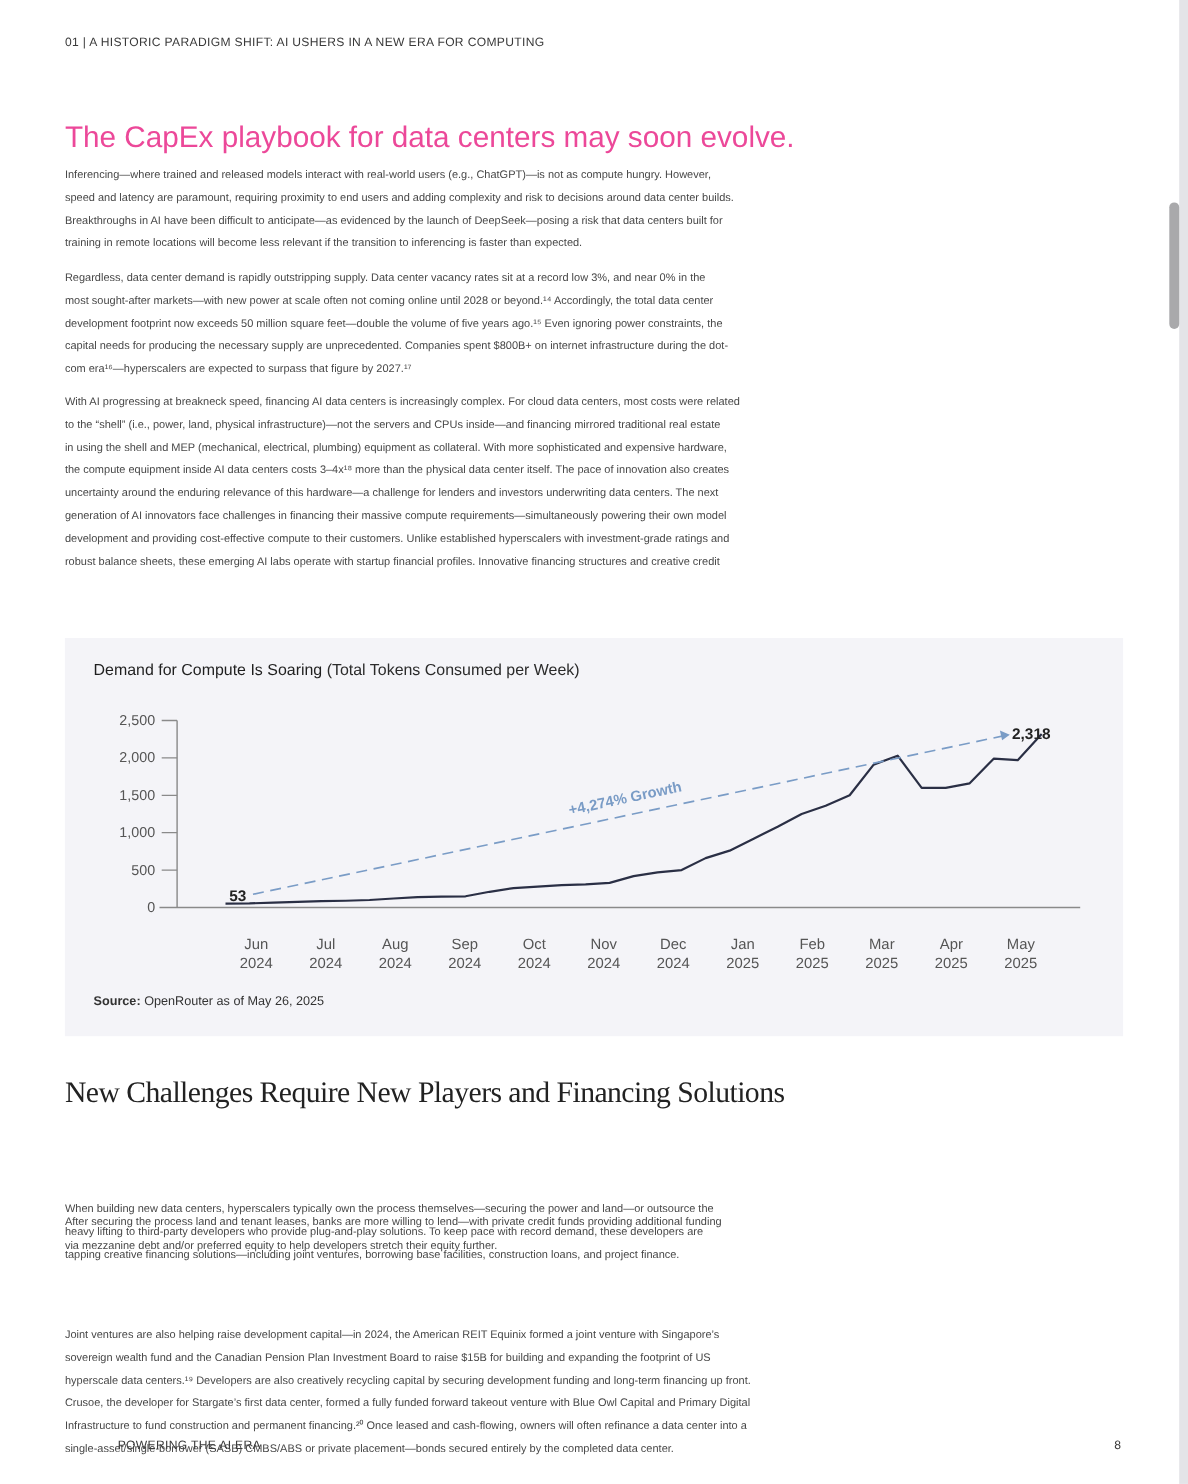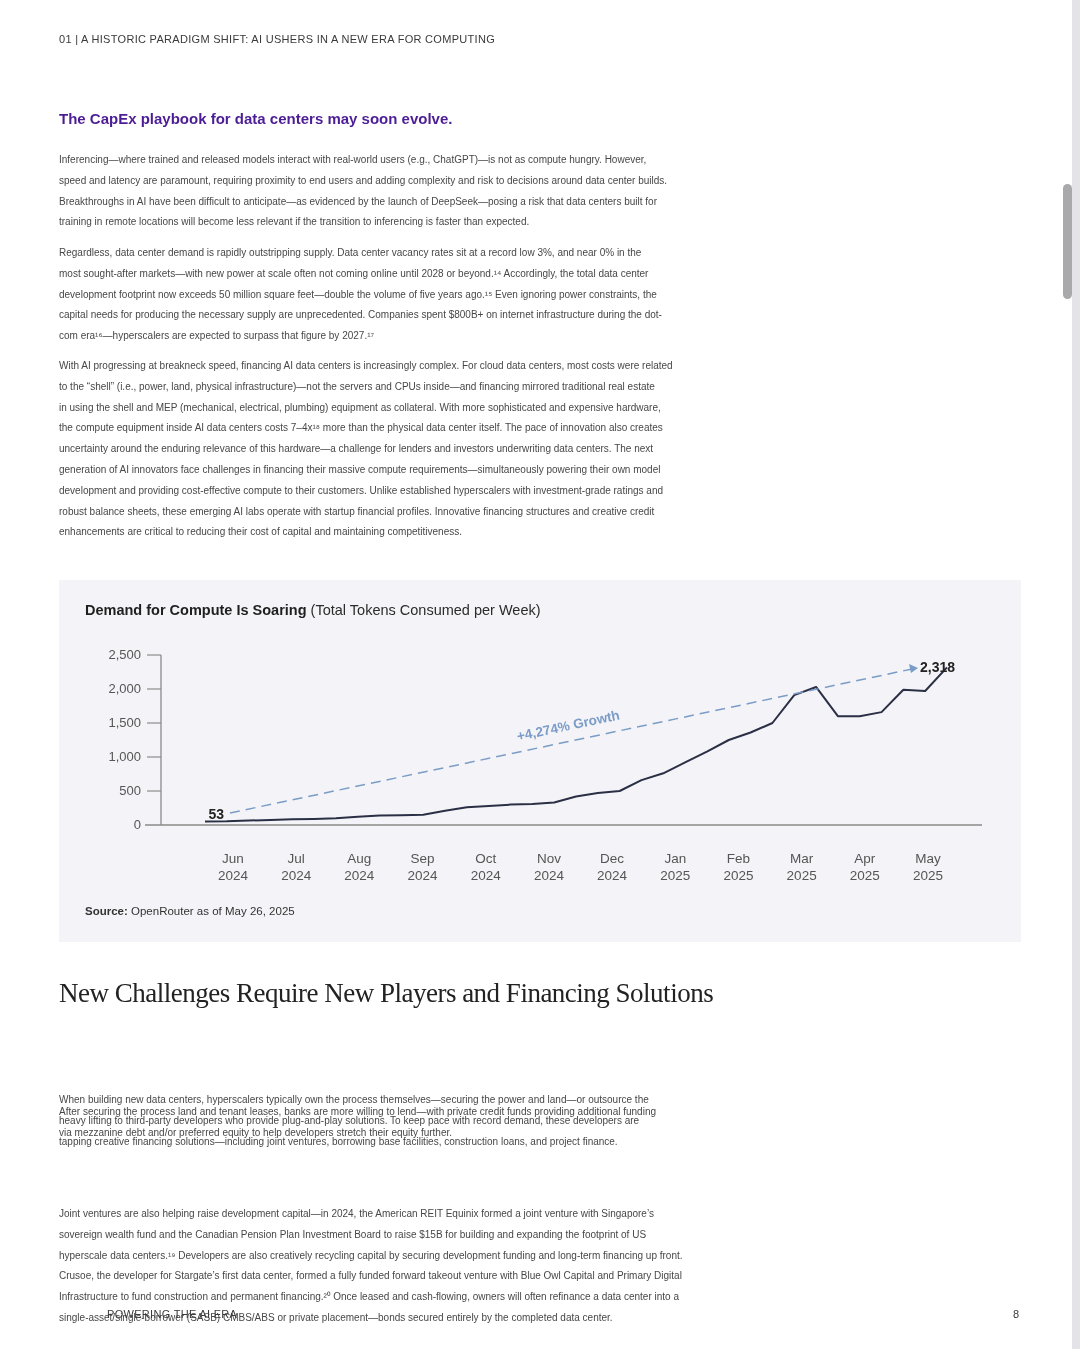--- a/index.html
+++ b/index.html
@@ -4,25 +4,25 @@
 <style>
   html, body { margin:0; padding:0; }
   body {
     width:1080px; height:1349px; overflow:hidden; background:#ffffff;
     font-family:"Liberation Sans", sans-serif; color:#3d3d3d; position:relative;
   }
   .page { position:absolute; left:0; top:0; width:1072px; height:1349px; background:#fff; }
   .edge { position:absolute; left:1072px; top:0; width:8px; height:1349px; background:#e4e4e8; }
   .scroll-thumb { position:absolute; left:1063px; top:184px; width:9px; height:115px; background:#a9a9ab; border-radius:5px; }
   .running-head { position:absolute; left:59px; top:33px; font-size:11px; letter-spacing:0.3px; color:#3a3a3a;text-align:right; }
-  h2.sec { position:absolute; left:59px; top:110px; margin:0; font-size:15px; font-weight:bold; color:#4c1d95; }
+  h2.sec { position:absolute; left:59px; top:110px; margin:0; font-size:27px; font-weight:normal; color:#ec4899; }
   .para { position:absolute; left:59px; width:945px; margin:0; font-size:10px; line-height:20.8px; color:#474747; }
   .chart-panel { position:absolute; left:59px; top:580px; width:962px; height:362px; background:#f4f4f8; }
   .chart-title { position:absolute; left:26px; top:22px; font-size:14.5px; color:#2b2b2b; }
-  .chart-title b { font-weight:bold; color:#1f1f1f; }
+  .chart-title b { font-weight:normal; color:#1f1f1f; }
   .chart-svg { position:absolute; left:0; top:0; }
   .source { position:absolute; left:26px; top:325px; font-size:11.5px; color:#333; }
   .source b { font-weight:bold; }
   h2.serif { position:absolute; left:59px; top:978px; margin:0; font-family:"Liberation Serif", serif; font-weight:normal; font-size:27px; letter-spacing:-0.5px; color:#222; }
   .footer-left { position:absolute; left:75px; top:1308px; font-size:11px; letter-spacing:0.3px; color:#3a3a3a;padding-left:32px; }
   .footer-right { position:absolute; left:1013px; top:1308px; font-size:11px; color:#3a3a3a; }
 </style>
 </head>
 <body>
 
@@ -42,26 +42,25 @@
       <div>Regardless, data center demand is rapidly outstripping supply. Data center vacancy rates sit at a record low 3%, and near 0% in the</div>
       <div>most sought-after markets—with new power at scale often not coming online until 2028 or beyond.¹⁴ Accordingly, the total data center</div>
       <div>development footprint now exceeds 50 million square feet—double the volume of five years ago.¹⁵ Even ignoring power constraints, the</div>
       <div>capital needs for producing the necessary supply are unprecedented. Companies spent $800B+ on internet infrastructure during the dot-</div>
       <div>com era¹⁶—hyperscalers are expected to surpass that figure by 2027.¹⁷</div>
     </div>
   <div id="s1p2" class="para" style="top:356px">
       <div>With AI progressing at breakneck speed, financing AI data centers is increasingly complex. For cloud data centers, most costs were related</div>
       <div>to the “shell” (i.e., power, land, physical infrastructure)—not the servers and CPUs inside—and financing mirrored traditional real estate</div>
       <div>in using the shell and MEP (mechanical, electrical, plumbing) equipment as collateral. With more sophisticated and expensive hardware,</div>
-      <div>the compute equipment inside AI data centers costs 7–4x¹⁸ more than the physical data center itself. The pace of innovation also creates</div>
+      <div>the compute equipment inside AI data centers costs 3–4x¹⁸ more than the physical data center itself. The pace of innovation also creates</div>
       <div>uncertainty around the enduring relevance of this hardware—a challenge for lenders and investors underwriting data centers. The next</div>
       <div>generation of AI innovators face challenges in financing their massive compute requirements—simultaneously powering their own model</div>
       <div>development and providing cost-effective compute to their customers. Unlike established hyperscalers with investment-grade ratings and</div>
       <div>robust balance sheets, these emerging AI labs operate with startup financial profiles. Innovative financing structures and creative credit</div>
-      <div>enhancements are critical to reducing their cost of capital and maintaining competitiveness.</div>
     </div>
 
   <div class="chart-panel">
     <div class="chart-title"><b>Demand for Compute Is Soaring</b><span> (Total Tokens Consumed per Week)</span></div>
     <svg class="chart-svg" id="chart-svg" width="962" height="362">
         <line x1="102" y1="75" x2="102" y2="245" stroke="#8a8a8a" stroke-width="1.3"></line>
         <line x1="86" y1="245" x2="923" y2="245" stroke="#8a8a8a" stroke-width="1.3"></line>
         <text x="82" y="249" text-anchor="end" font-size="13" fill="#555" font-family="Liberation Sans, sans-serif">0</text>
         <line x1="88" y1="211" x2="102" y2="211" stroke="#8a8a8a" stroke-width="1.2"></line>
         <text x="82" y="215" text-anchor="end" font-size="13" fill="#555" font-family="Liberation Sans, sans-serif">500</text>

